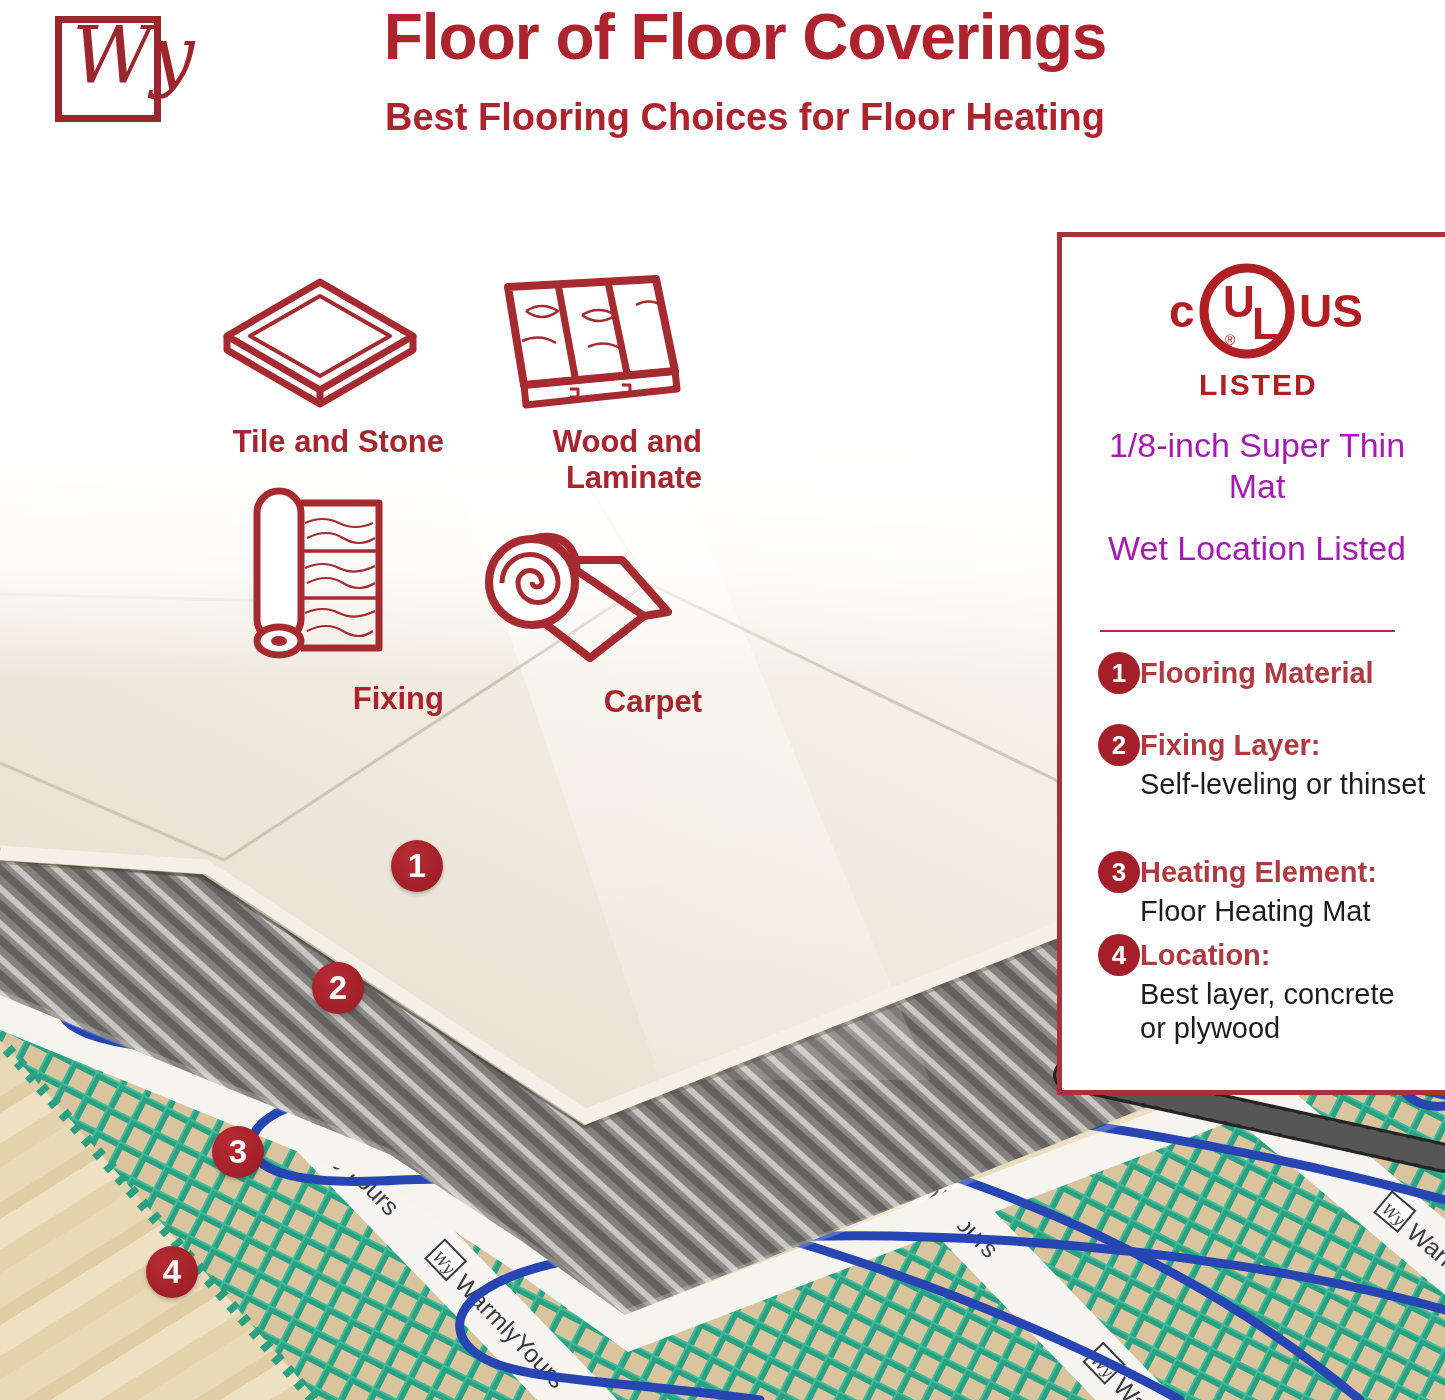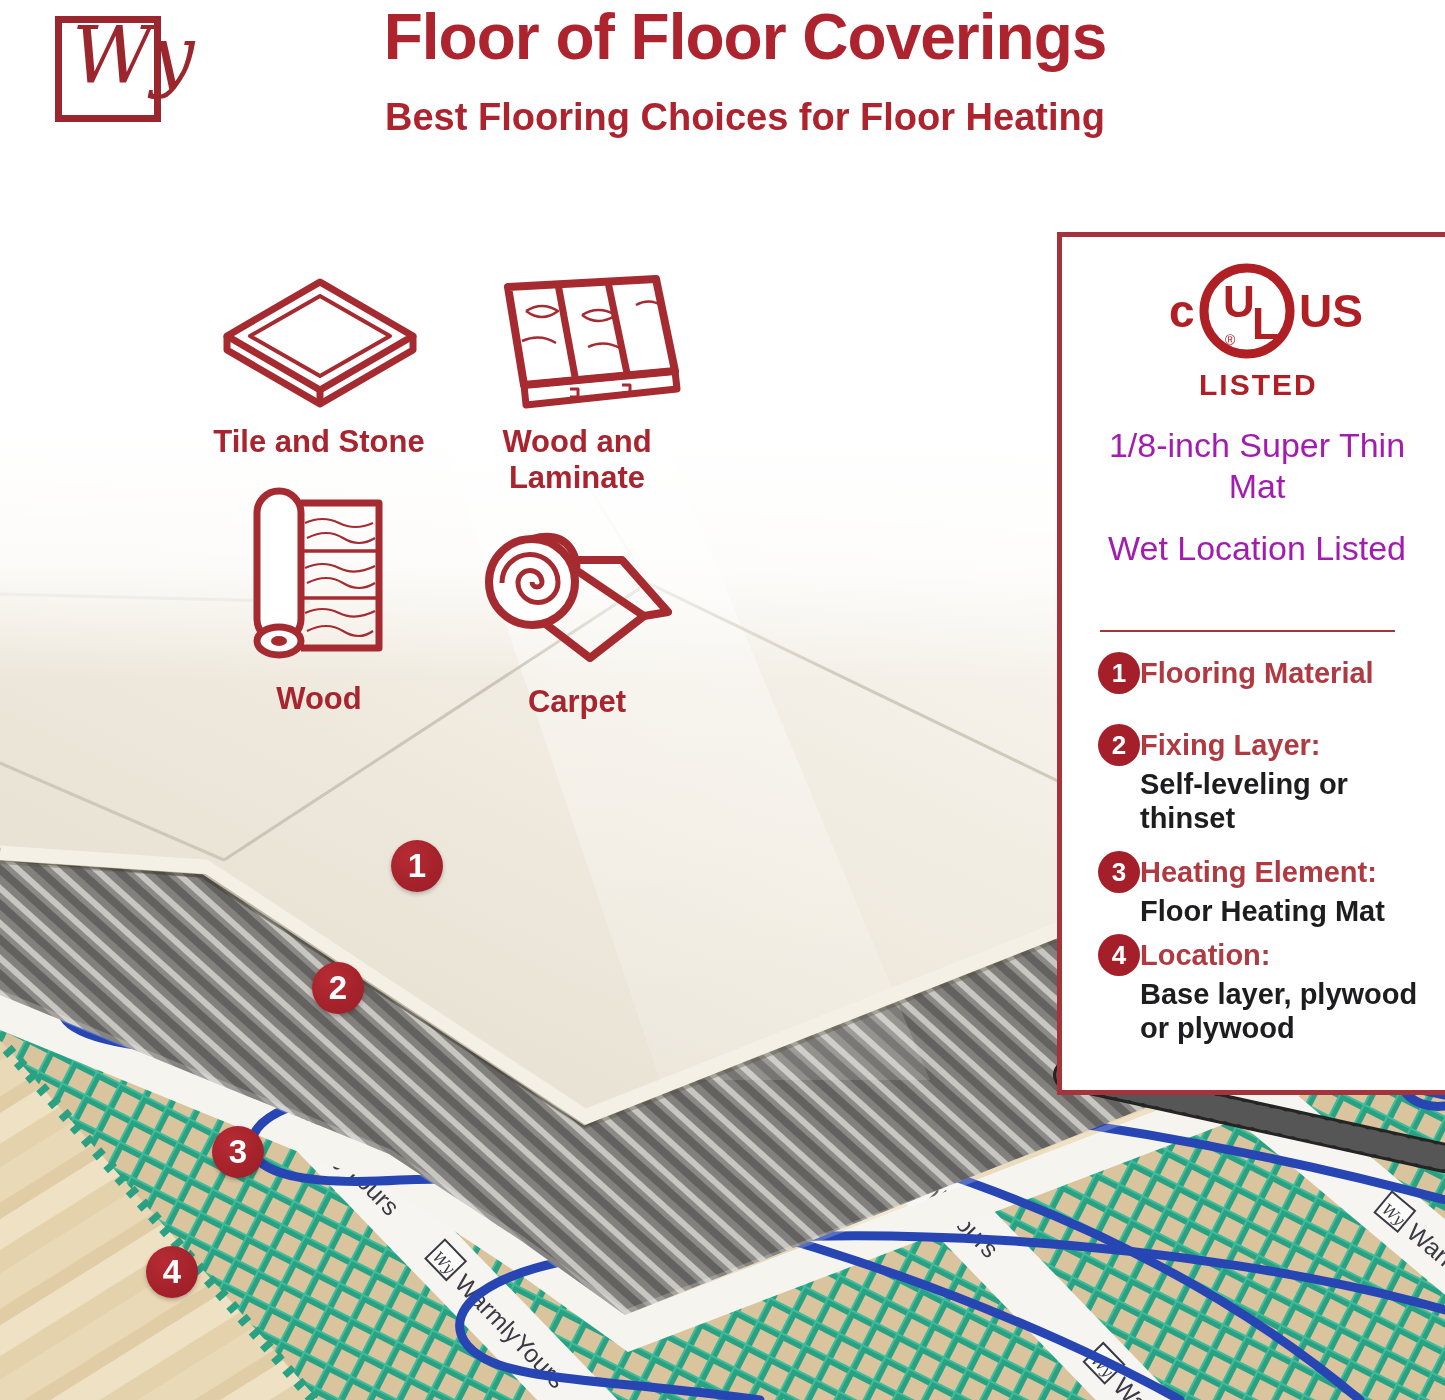--- a/index.html
+++ b/index.html
@@ -9,40 +9,40 @@
   
   .logo-box{left:55px;top:16px;width:92px;height:92px;border:7px solid #9C262E;}
   .logo-script{position:absolute;left:10px;top:-14px;font-family:"DejaVu Serif",serif;
                font-style:italic;font-size:78px;color:#9C262E;line-height:1.2;}
   .page-title{left:220px;top:0px;width:1050px;text-align:center;color:#AD232E;
               font-size:64px;font-weight:bold;letter-spacing:-1px;}
   .page-subtitle{left:220px;top:96px;width:1050px;text-align:center;color:#AD232E;
                  font-size:38px;font-weight:bold;}
   
   .ficon{color:#A62B31;}
-  .ficon-label{text-align:center;color:#A8242E;font-size:31px;font-weight:bold;}
+  .ficon-label{text-align:right;color:#A8242E;font-size:31px;font-weight:bold;}
   
   svg.scene{left:0;top:0;}
   .badge{width:52px;height:52px;border-radius:50%;
          background:radial-gradient(circle at 35% 30%, #B62B34, #991C25);
          color:#fff;font-size:33px;font-weight:bold;display:flex;align-items:center;
          justify-content:center;box-shadow:0 2px 4px rgba(0,0,0,.25);}
   
   .panel{left:1057px;top:232px;width:400px;height:853px;background:#ffffff;
          border:5px solid #A4333B;}
   .panel-feature{left:20px;width:350px;text-align:center;color:#a21caf;
                  font-size:34px;font-weight:normal;line-height:1.2;}
   .panel-divider{left:38px;top:393px;width:295px;border-top:2px solid #A4333B;height:0;}
   .legend-row{left:36px;width:330px;display:flex;align-items:flex-start;}
   .legend-circle{flex:0 0 42px;width:42px;height:42px;border-radius:50%;background:#A41F29;
                  color:#fff;font-size:26px;font-weight:bold;display:flex;align-items:center;
                  justify-content:center;}
   .legend-text{margin-left:0;width:300px;}
   .legend-heading{color:#B03A41;font-size:29px;font-weight:bold;line-height:42px;}
-  .legend-detail{color:#1D1D1F;font-size:29px;line-height:1.18;margin-top:1px;font-weight:bold;}
+  .legend-detail{color:#1D1D1F;font-size:29px;line-height:1.18;margin-top:1px;}
 </style>
 </head>
 <body>
 
 <div class="canvas">
 
   <svg class="scene abs" width="1445" height="1400" viewBox="0 0 1445 1400">
     <defs>
       <pattern id="ribs" width="26" height="26" patternUnits="userSpaceOnUse" patternTransform="rotate(-48)">
         <rect width="26" height="26" fill="#7B7A76"></rect>
@@ -211,21 +211,21 @@
       <path d="M62 85 q18 -8 34 0 q16 8 36 -2"></path>
       <path d="M64 100 q20 -10 36 0 q16 10 32 0"></path>
       <path d="M62 130 q18 -8 34 0 q16 8 36 -2"></path>
       <path d="M64 148 q20 -10 36 0 q16 10 30 0"></path>
     </g>
     <g stroke-width="3.5">
       <path d="M58 68 L136 68"></path>
       <path d="M58 115 L136 115"></path>
     </g>
   </svg>
-  <div class="ficon-label abs" style="left:194px;top:681px;width:250px;">Wood</div>
+  <div class="ficon-label abs" style="left:194px;top:681px;width:250px;">Fixing</div>
 
   <svg class="abs ficon" style="left:472px;top:500px;" width="200" height="165" viewBox="0 0 200 165" fill="none" stroke="currentColor" stroke-linejoin="round">
     <path d="M60 39 C 100 28 106 62 104 70 L 172 116 L 118 158 L 58 112" stroke-width="8"></path>
     <path d="M104 60 L 150 60 L 196 112 L 172 116" stroke-width="8" stroke-linecap="round"></path>
     <circle cx="60" cy="82" r="43" stroke-width="8" fill="#ffffff"></circle>
     <path d="M60 82 a5 5 0 1 0 10 0 a12 12 0 1 0 -24 1 a20 20 0 1 0 40 -1 a28 28 0 1 0 -56 1" stroke-width="5"></path>
   </svg>
   <div class="ficon-label abs" style="left:452px;top:684px;width:250px;">Carpet</div>
 
   <div class="panel abs">
@@ -260,18 +260,18 @@
       <div class="legend-circle">3</div>
       <div class="legend-text">
         <div class="legend-heading">Heating Element:</div>
         <div class="legend-detail">Floor Heating Mat</div>
       </div>
     </div>
     <div class="legend-row abs" style="top:697px;">
       <div class="legend-circle">4</div>
       <div class="legend-text">
         <div class="legend-heading">Location:</div>
-        <div class="legend-detail">Base layer, plywood or plywood</div>
+        <div class="legend-detail">Best layer, concrete or plywood</div>
       </div>
     </div>
   </div>
 
 </div>
 
 </body></html>

